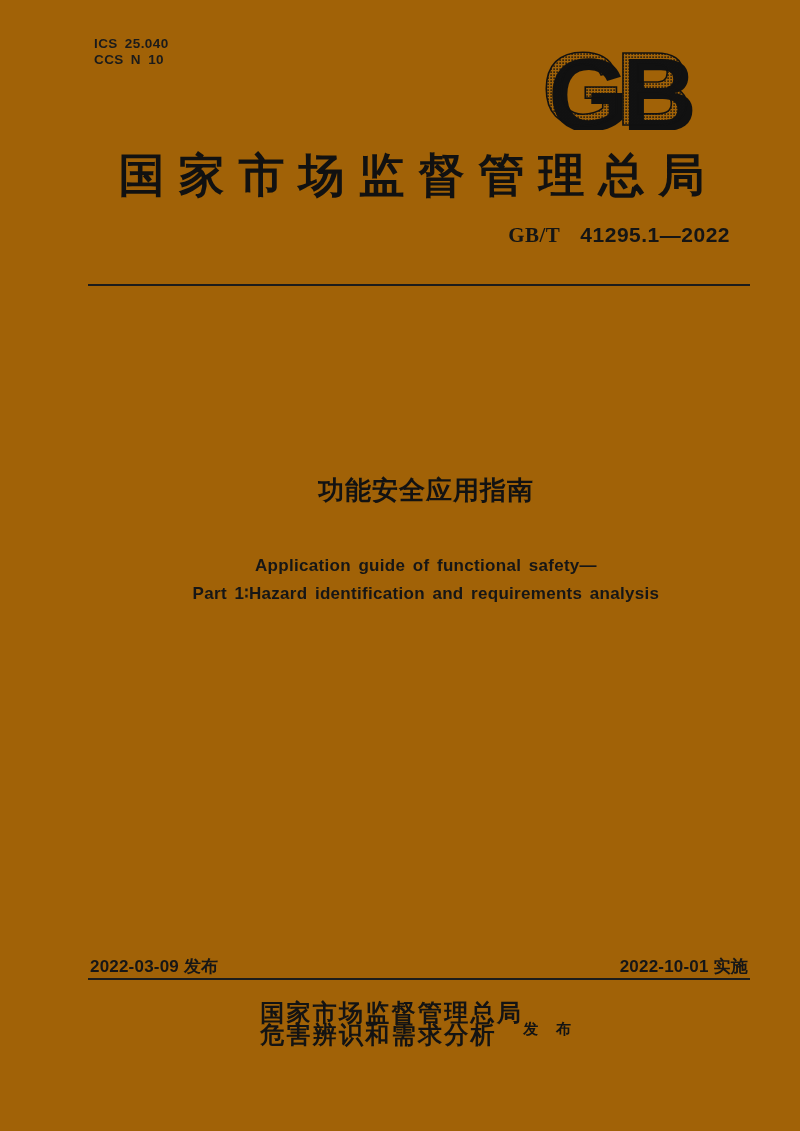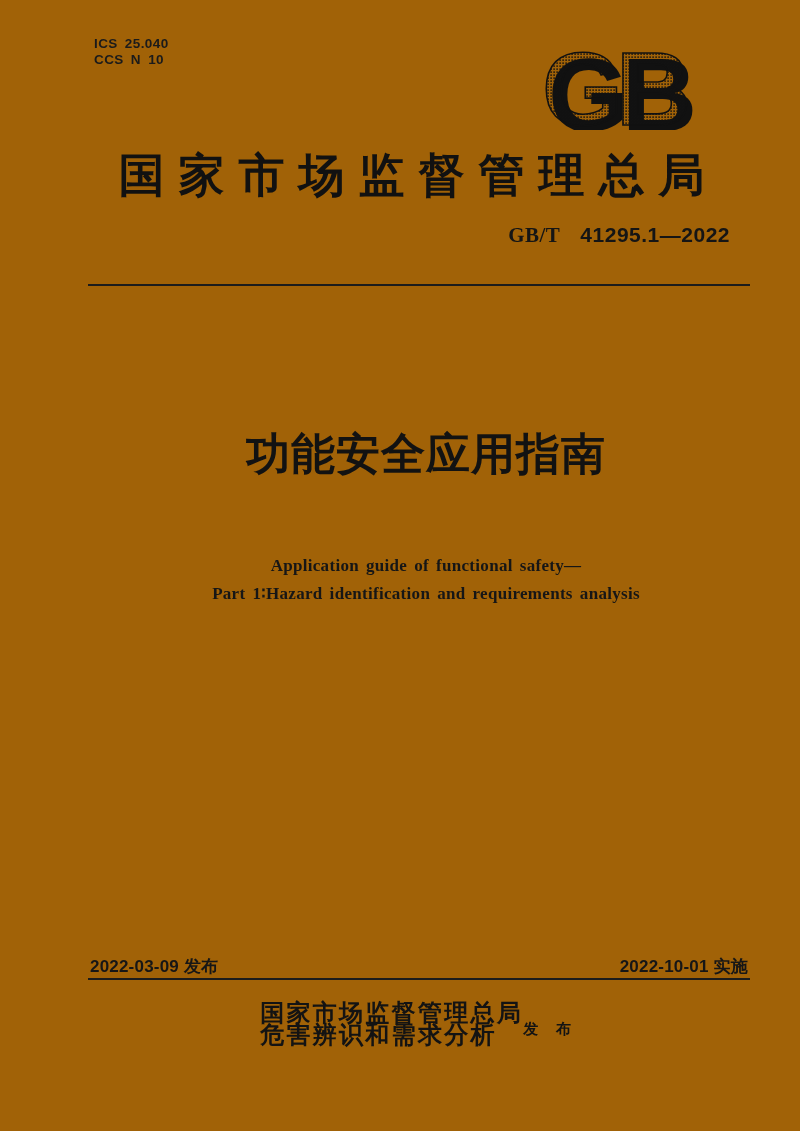--- a/index.html
+++ b/index.html
@@ -79,34 +79,35 @@
   .rule-top { top: 284px; }
   .rule-bottom { top: 978px; }
   
   .title-zh-line1, .title-zh-line2 {
     position: absolute;
     left: 100px;
     width: 652px;
     text-align: center;
     font-family: "Liberation Sans", sans-serif;
     font-weight: bold;
-    font-size: 44px;
+    font-size: 26px;
     line-height: 40px;
     letter-spacing: 1px;
     color: #121212;
     white-space: nowrap;
+    margin-top: 36px;
   }
   .title-zh-line1 { top: 434px; }
   .title-zh-line2 { top: 483px; }
   .title-en-line1, .title-en-line2 {
     position: absolute;
     left: 100px;
     width: 652px;
     text-align: center;
-    font-family: Liberation Serif, serif;
+    font-family: Liberation Sans, sans-serif;
     font-weight: bold;
     font-size: 17px;
     line-height: 19px;
     letter-spacing: 0.3px;
     word-spacing: 2.5px;
     color: #161616;
     white-space: nowrap;
   }
   .title-en-line1 { top: 556px; }
   .title-en-line2 { top: 584px; }

